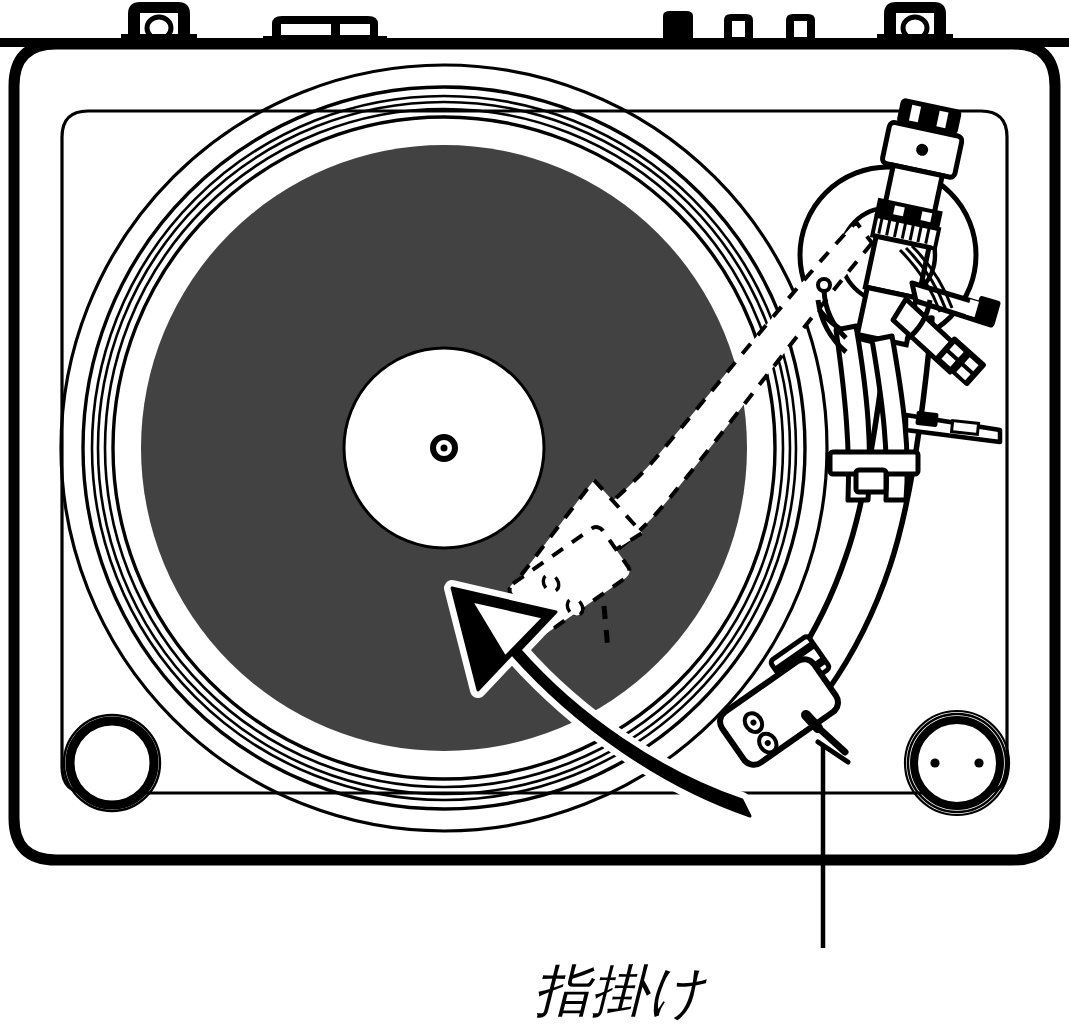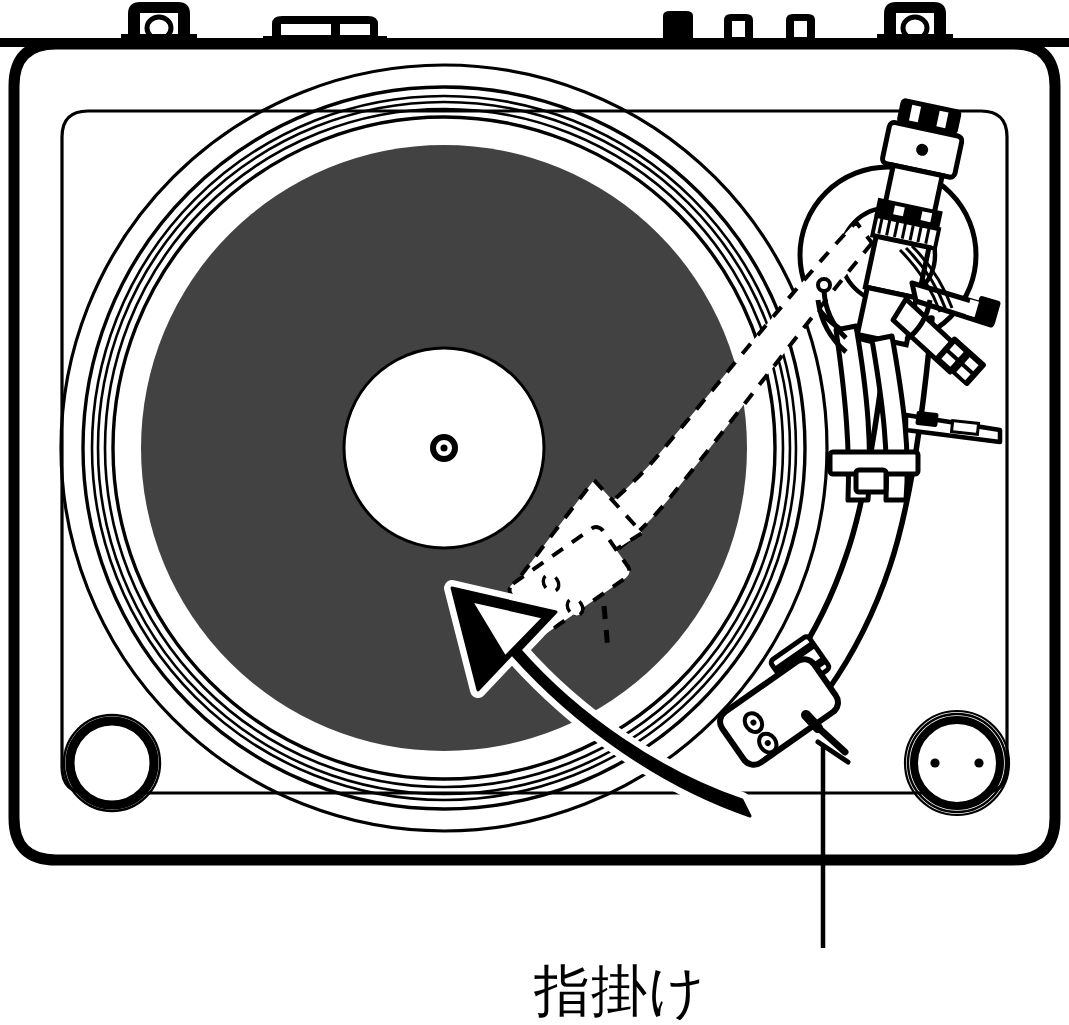--- a/index.html
+++ b/index.html
@@ -10,20 +10,21 @@
   }
   body {
     font-family: "Liberation Sans", sans-serif;
   }
   #stage {
     position: relative;
     width: 1069px;
     height: 1025px;
     background: #ffffff;
     overflow: hidden;
+    font-style: italic;
   }
   #stage svg {
     display: block;
     width: 1069px;
     height: 1025px;
   }
   .callout-text {
     font-family: "DejaVu Sans", sans-serif;
     font-size: 56px;
     font-weight: 400;

